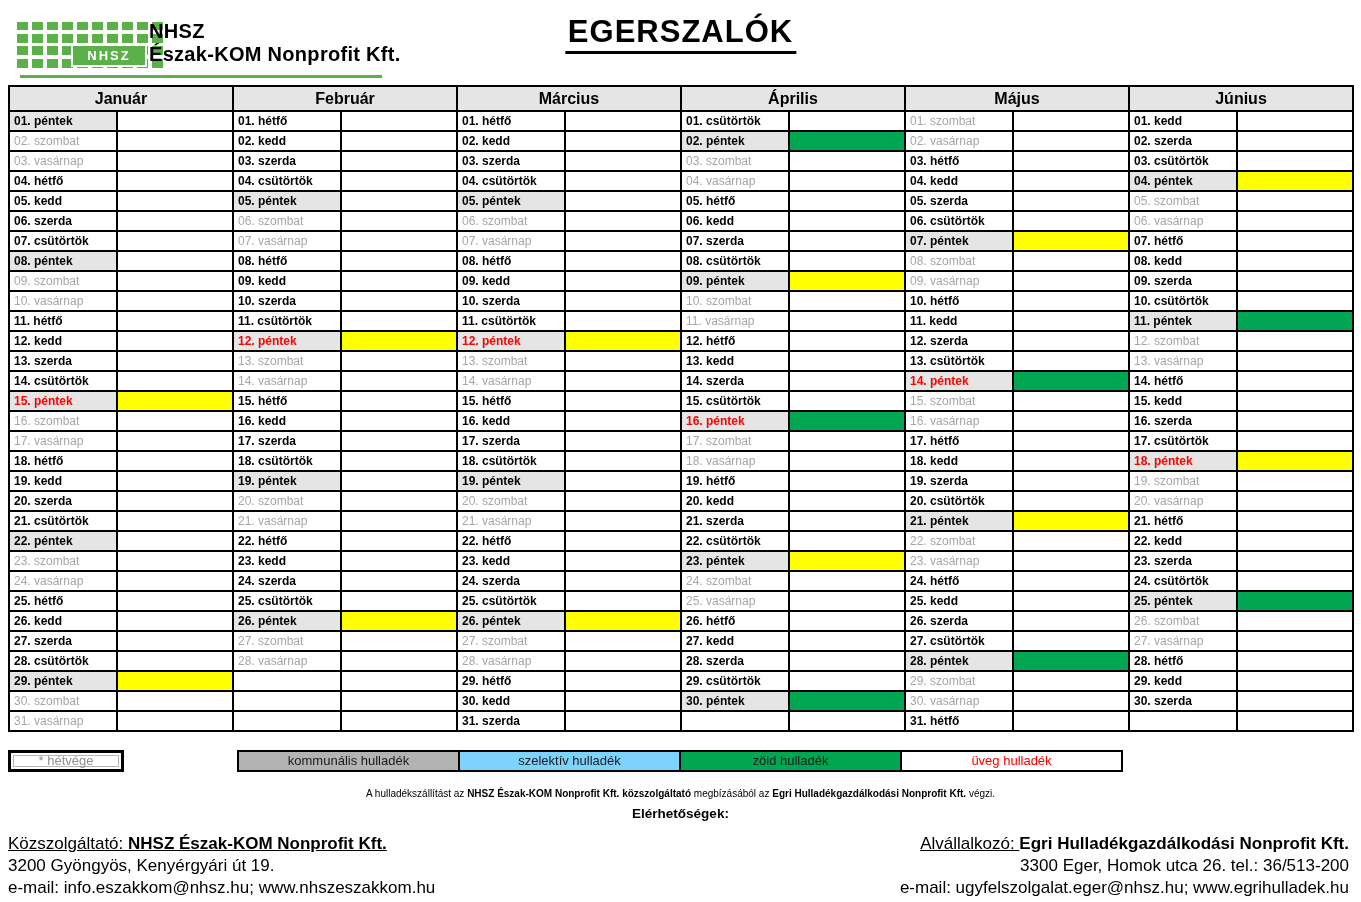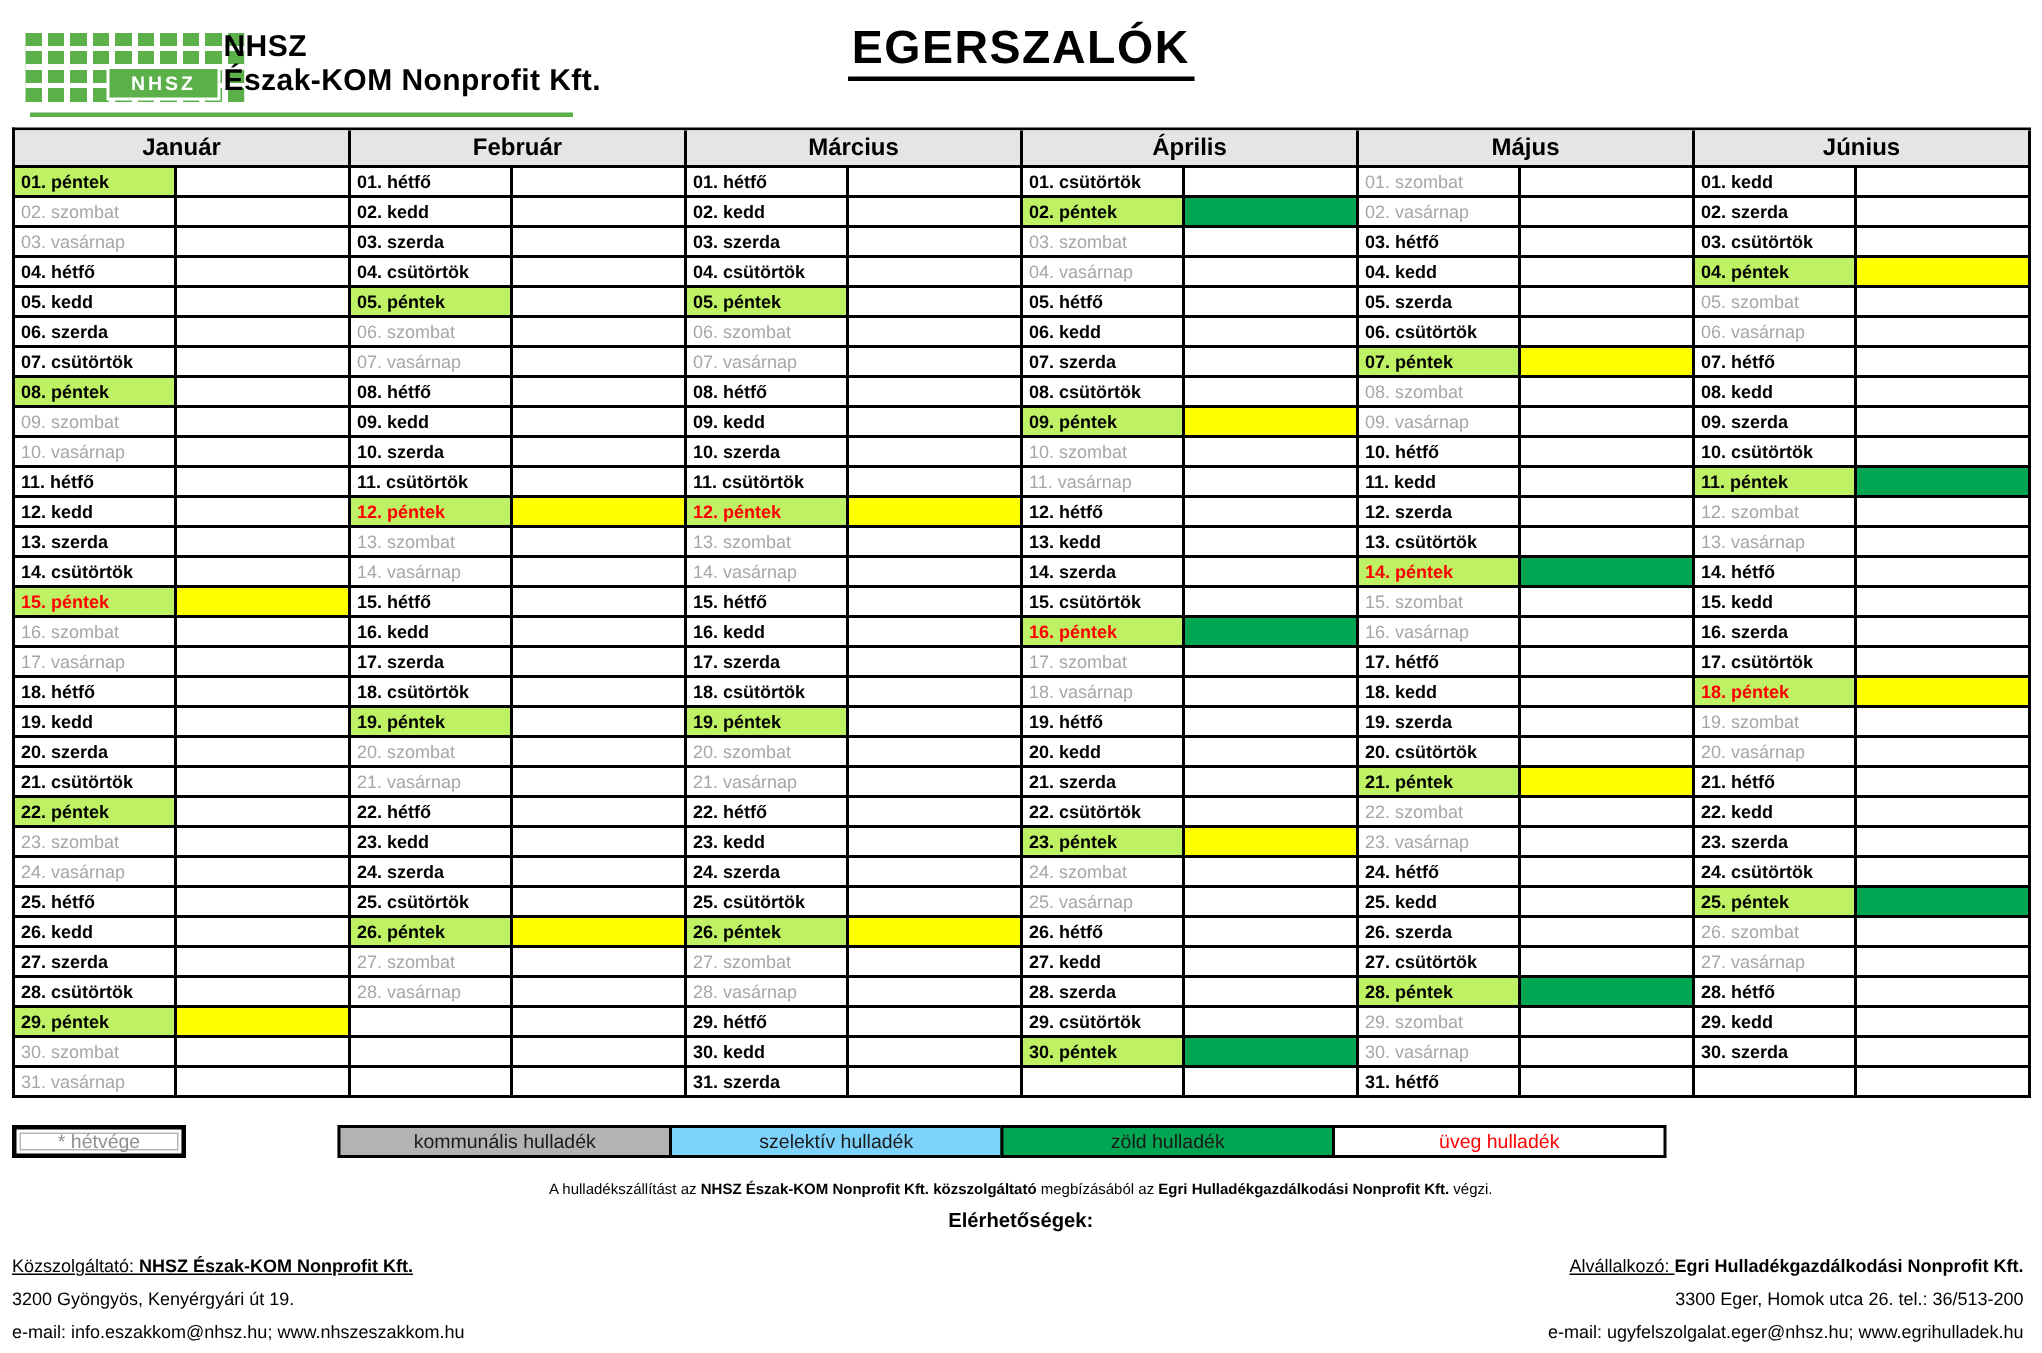--- a/index.html
+++ b/index.html
@@ -37,40 +37,40 @@
     border-left:2px solid #000;border-top:2px solid #000;
   }
   .month{width:222px;border-right:2px solid #000;background:#fff;}
   .m-header{
     height:23px;border-bottom:2px solid #000;background:#e5e5e5;
     font-weight:bold;font-size:16px;text-align:center;line-height:23px;
   }
   .day-row{display:flex;height:18px;border-bottom:2px solid #000;font-size:12px;font-weight:bold;line-height:18px;}
   .day-label{flex:0 0 102px;border-right:2px solid #000;padding-left:4px;white-space:nowrap;overflow:hidden;background:#fff;}
   .day-label.weekend{color:#a6a6a6;font-weight:normal;}
-  .day-label.fri{background:#bef264;}
+  .day-label.fri{background:#e5e5e5;}
   .day-label.glass{color:#ff0000;}
   .day-mark{flex:1;background:#fff;}
   
   .legend-row{margin:18px 0 0 8px;display:flex;align-items:center;}
   .weekend-box{
     width:104px;height:14px;border:3px solid #000;background:#fff;
     color:#8f8f8f;font-size:13px;text-align:center;line-height:14px;padding:1px 3px;
     box-shadow:inset 0 0 0 2px #fff, inset 0 0 0 3px #b5b5b5;
   }
   .legend-items{display:flex;margin-left:101px;}
   .legend-item{
     width:219px;height:18px;border:2px solid #000;margin-left:-2px;
     text-align:center;font-size:13px;line-height:18px;
   }
-  .legend-item:first-child{margin-left:0;}
+  .legend-item:first-child{margin-left:12px;}
   
   .notice{margin-top:16px;text-align:center;font-size:10px;}
   .contacts-heading{margin-top:7px;text-align:center;font-size:13.5px;font-weight:bold;}
-  .contact-cols{display:flex;justify-content:space-between;margin:12px 12px 0 8px;font-size:12px;line-height:22px;}
+  .contact-cols{display:flex;justify-content:space-between;margin:12px 12px 0 8px;font-size:17px;line-height:22px;}
   .contact-right{text-align:right;}
   .u{text-decoration:underline;}
   b{font-weight:bold;}
 </style>
 </head>
 <body>
 
 <div class="header">
   <div class="logo">
     <div class="dots"></div>

